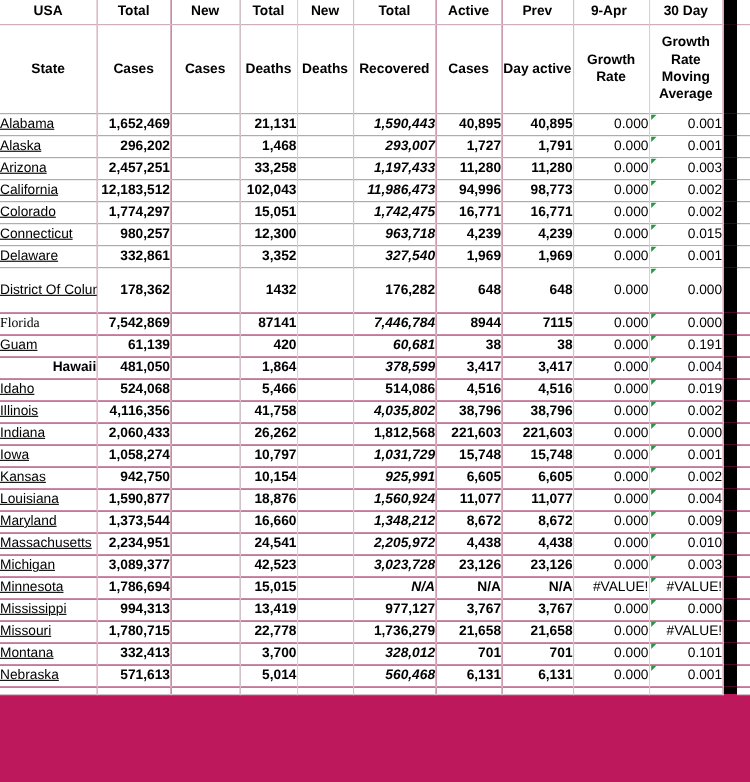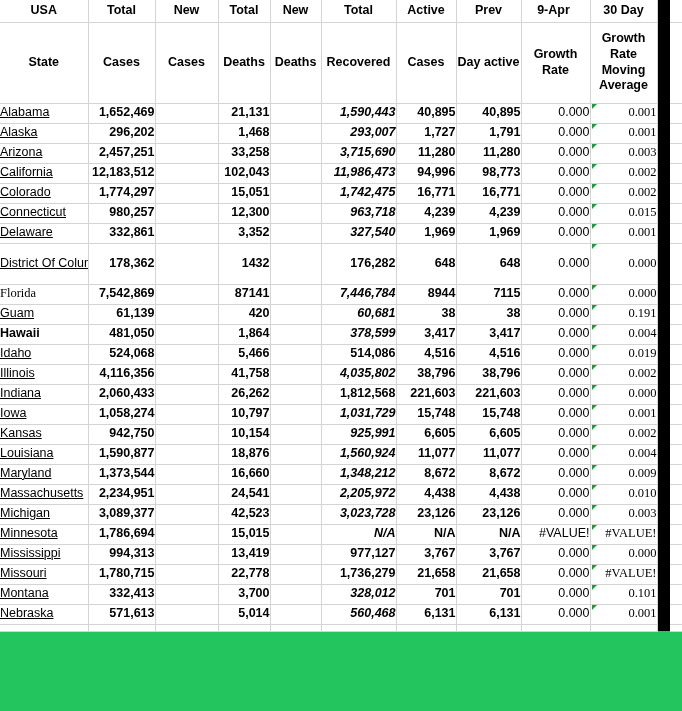--- a/index.html
+++ b/index.html
@@ -1,17 +1,17 @@
 <!DOCTYPE html>
 <html><head>
 <meta charset="utf-8">
 <style>
   html,body{margin:0;padding:0;background:#fff;}
   #screen{
-    position:relative;width:682px;height:711px;overflow:hidden;background:#22c55e;
+    position:relative;width:682px;height:711px;overflow:hidden;background:#be185d;
     font-family:"Liberation Sans",sans-serif;color:#000;
   }
   table#sheet{border-collapse:collapse;table-layout:fixed;width:682px;}
   #sheet th,#sheet td{
     box-sizing:border-box;padding:0;margin:0;overflow:hidden;
     border-right:1px solid #d4d4d4;border-bottom:1px solid #d4d4d4;
     font-size:12.5px;line-height:1.25;vertical-align:middle;background:#fff;
     white-space:nowrap;
   }
   #sheet th{font-weight:bold;text-align:center;white-space:normal;}
@@ -21,24 +21,24 @@
   tbody tr.tall{height:41px;}
   tbody tr.filler{height:7px;}
   tr.filler td{border-bottom:0;}
   .c-state{text-align:left;padding-left:2px;white-space:normal;}
   .c-num{text-align:right;padding-right:4px;}
   .right{text-align:left;padding-right:4px !important;}
   .b{font-weight:bold;}
   .it{font-style:italic;}
   .s-link{text-decoration:underline;text-decoration-thickness:1px;}
   .s-plain{text-decoration:none;font-family:Liberation Serif, serif;}
-  .s-bold{text-decoration:none;font-weight:bold;}
+  .s-bold{text-decoration:none;font-weight:bold;text-align:right;}
   .c-black{background:#000 !important;border:0 !important;}
   .c-edge{border-right:0 !important;}
-  .c-ma{position:relative;font-family:Liberation Serif, serif;}
+  .c-ma{position:relative;}
   .tri{
     position:absolute;top:0;left:1px;width:0;height:0;display:block;
     border-top:5px solid #1e9b3e;border-right:5px solid transparent;
   }
 </style>
 </head>
 <body>
 
 <div id="screen">
   <table id="sheet">
@@ -114,21 +114,21 @@
       <td class="c-num c-ma"><span class="tri"></span><span>0.001</span></td>
       <td class="c-black"></td>
       <td class="c-edge"></td>
     </tr>
         <tr>
       <td class="c-state s-link">Arizona</td>
       <td class="c-num b">2,457,251</td>
       <td class="c-num"></td>
       <td class="c-num b">33,258</td>
       <td class="c-num"></td>
-      <td class="c-num b it">3,715,690</td>
+      <td class="c-num b it">1,197,433</td>
       <td class="c-num b">11,280</td>
       <td class="c-num b">11,280</td>
       <td class="c-num">0.000</td>
       <td class="c-num c-ma"><span class="tri"></span><span>0.003</span></td>
       <td class="c-black"></td>
       <td class="c-edge"></td>
     </tr>
         <tr>
       <td class="c-state s-link">California</td>
       <td class="c-num b">12,183,512</td>

